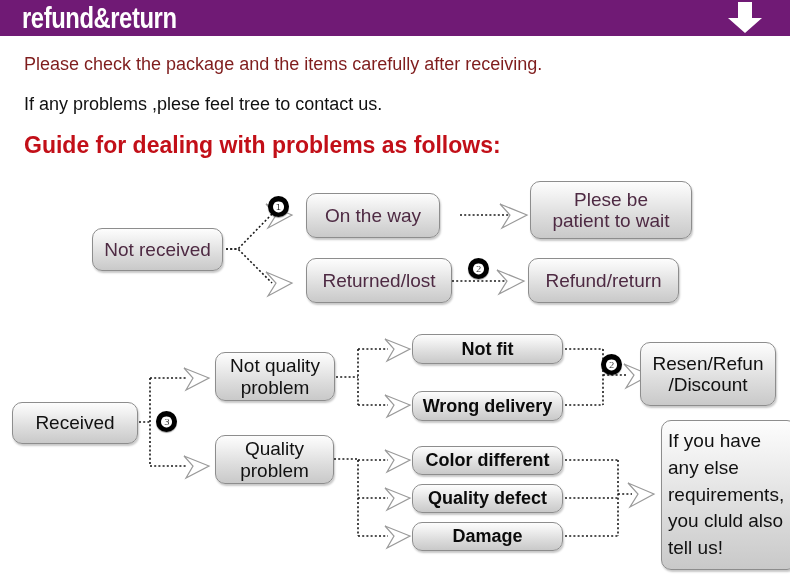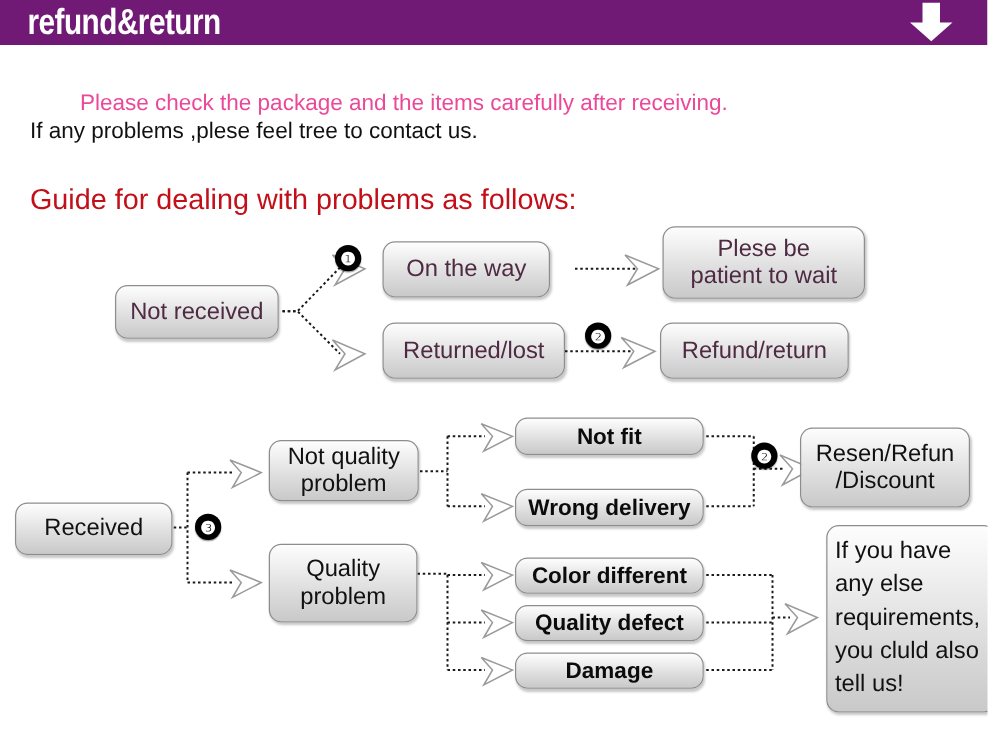--- a/index.html
+++ b/index.html
@@ -17,23 +17,23 @@
   .header-title{
     position:absolute;left:22px;top:2px;
     color:#ffffff;font-size:29px;line-height:33px;font-weight:bold;
     font-family:"Liberation Sans Narrow","Liberation Sans",sans-serif;
     transform:scaleX(0.82);transform-origin:left center;
     letter-spacing:-0.5px;white-space:nowrap;
   }
   .header-arrow{position:absolute;left:724px;top:2px;width:42px;height:32px;}
 
   
-  .line1{position:absolute;left:24px;top:72px;font-size:18px;color:#ec4899;white-space:nowrap;margin-left:40px;}
+  .line1{position:absolute;left:24px;top:54px;font-size:18px;color:#7f1d1d;white-space:nowrap;}
   .line2{position:absolute;left:24px;top:94px;font-size:18px;color:#111;white-space:nowrap;}
-  .guide{position:absolute;left:24px;top:146px;font-size:23px;font-weight:normal;color:#c20f18;white-space:nowrap;}
+  .guide{position:absolute;left:24px;top:132px;font-size:23px;font-weight:bold;color:#c20f18;white-space:nowrap;}
 
   
   .node{
     position:absolute;box-sizing:border-box;
     border:1px solid #8d8d8d;border-radius:10px;
     background:linear-gradient(to bottom,#fdfdfd 0%,#f2f2f2 22%,#dcdcdc 62%,#c9c9c9 100%);
     box-shadow:1px 2px 2px rgba(0,0,0,0.22);
     display:flex;align-items:center;justify-content:center;
     text-align:center;line-height:1.12;
   }
@@ -158,21 +158,21 @@
 
   <div class="badge" style="left:156px;top:411px;">❸</div>
 
   <div class="node plain" style="left:215px;top:352px;width:120px;height:49px;font-size:19px;">
     <span>
       <span>Not quality</span><br>
       <span>problem</span>
     </span>
   </div>
 
-  <div class="node plain" style="left:215px;top:435px;width:119px;height:63px;font-size:19px;">
+  <div class="node plain" style="left:215px;top:435px;width:119px;height:49px;font-size:19px;">
     <span>
       <span>Quality</span><br>
       <span>problem</span>
     </span>
   </div>
 
   <div class="node dark" style="left:412px;top:334px;width:151px;height:30px;font-size:18px;">
     <span class="txt">Not fit</span>
   </div>
   <div class="node dark" style="left:412px;top:391px;width:151px;height:30px;font-size:18px;">

